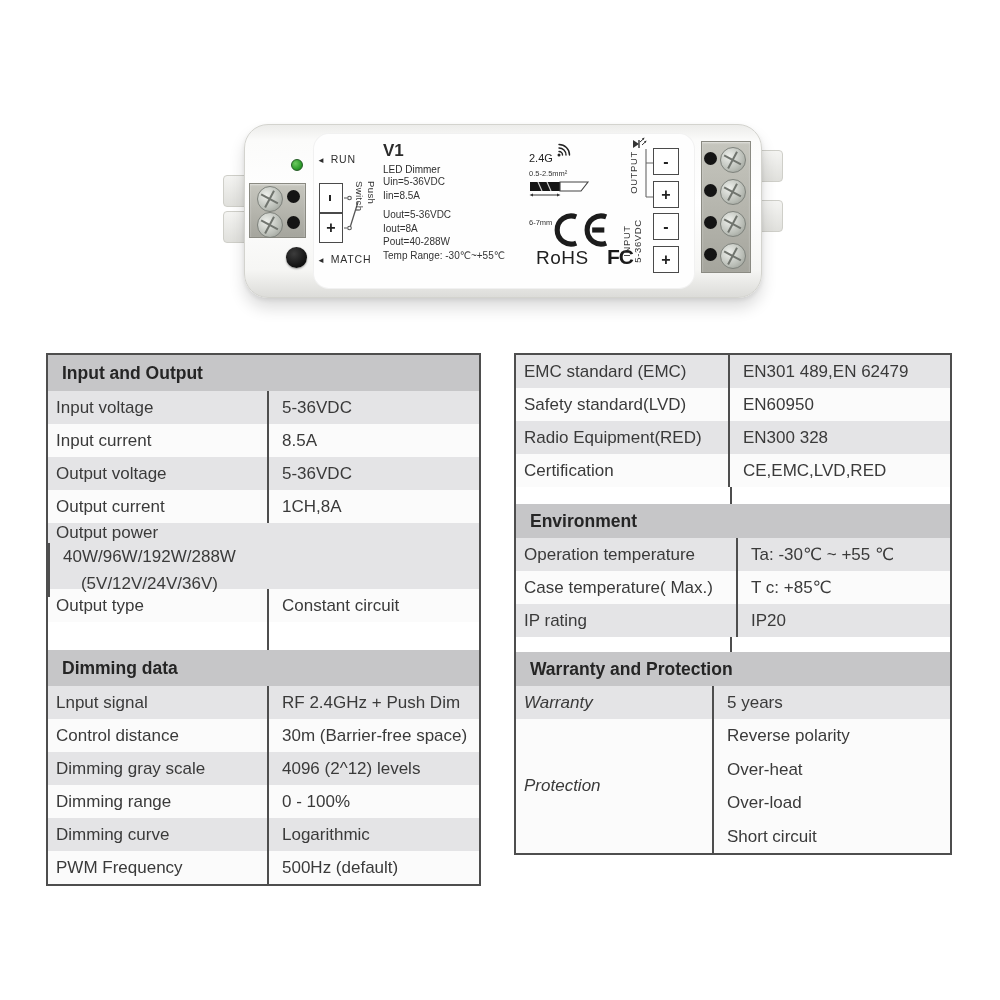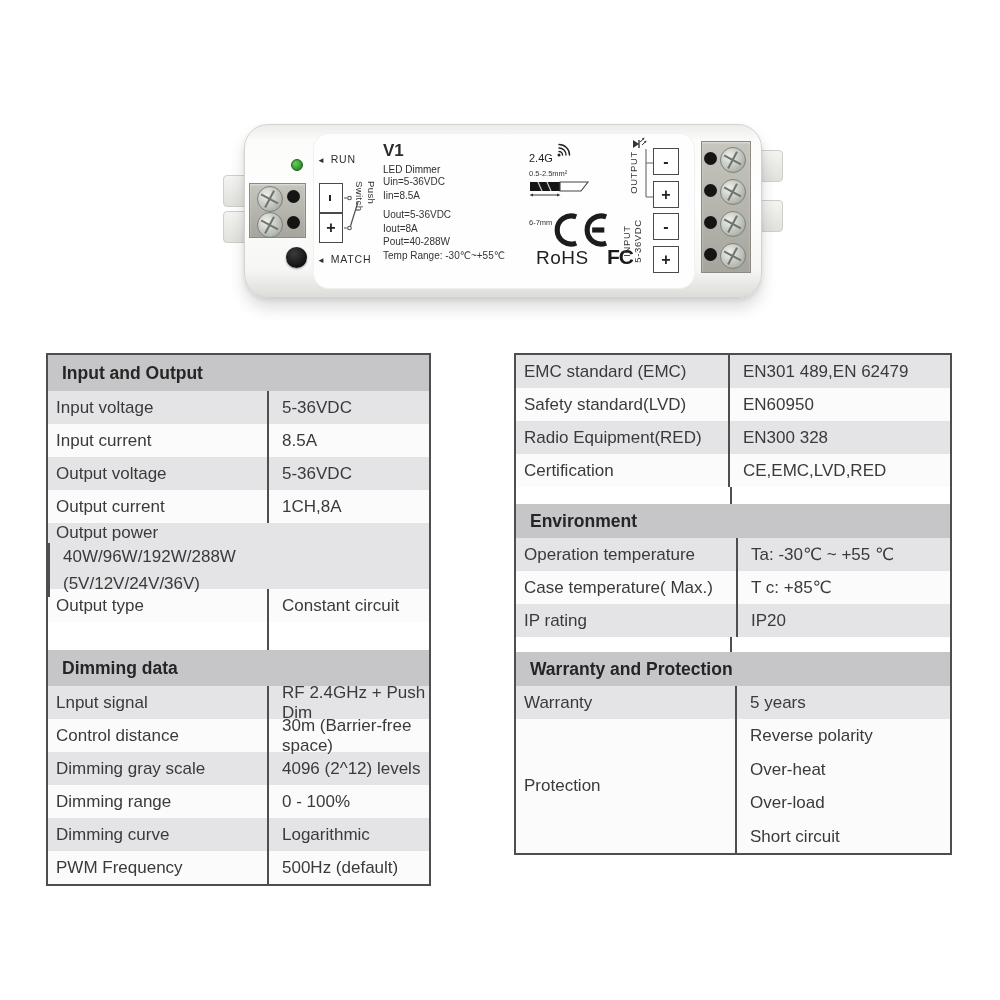--- a/index.html
+++ b/index.html
@@ -22,21 +22,21 @@
   .h66{height:66px;flex-direction:column;}
   .h66 .c2{line-height:27px;}
   .h134{height:134px;}
   .h134 .c2{line-height:33.5px;}
   .gap28{height:28px;background:#fff;}
   .gap17{height:17px;background:#fff;}
   .gap15{height:15px;background:#fff;}
   .left-grp .c1{width:219px;}
   .sec-safety .c1{width:212px;}
   .sec-env .c1{width:220px;}
-  .sec-warr .c1{width:219px;}
+  .sec-warr .c1{width:196px;font-style:italic;}
   .gap-r .c1{width:214px;}
 
   
   .device{position:absolute;left:232px;top:118px;width:540px;height:184px;}
   .ear{position:absolute;width:24px;height:30px;background:linear-gradient(180deg,#f4f4f2,#e0e0dc);
        border:1px solid #cfcfc9;border-radius:4px;z-index:0;}
   .dbody{position:absolute;left:12px;top:6px;width:516px;height:172px;z-index:1;
        background:linear-gradient(180deg,#ececea 0%,#fbfbfa 9%,#ffffff 45%,#f6f6f4 84%,#dcdcd9 100%);
        border:1px solid #d3d3ce;border-radius:24px;
        box-shadow:0 10px 16px rgba(0,0,0,.14),0 2px 4px rgba(0,0,0,.08);}
@@ -184,21 +184,21 @@
       <div class="screw" style="left:18px;top:69px;"></div>
       <div class="screw" style="left:18px;top:101px;"></div>
       <div class="hole" style="left:2px;top:10px;"></div>
       <div class="hole" style="left:2px;top:42px;"></div>
       <div class="hole" style="left:2px;top:74px;"></div>
       <div class="hole" style="left:2px;top:106px;"></div>
     </div>
   </div>
 </div>
 
-<div class="tbl left-grp" style="left:46px;top:353px;width:385px;">
+<div class="tbl left-grp" style="left:46px;top:353px;width:435px;text-align:center;">
   <div class="thead">Input and Output</div>
   <div class="r g h33">
     <div class="c1">Input voltage</div>
     <div class="c2">5-36VDC</div>
   </div>
   <div class="r w h33">
     <div class="c1">Input current</div>
     <div class="c2">8.5A</div>
   </div>
   <div class="r g h33">

